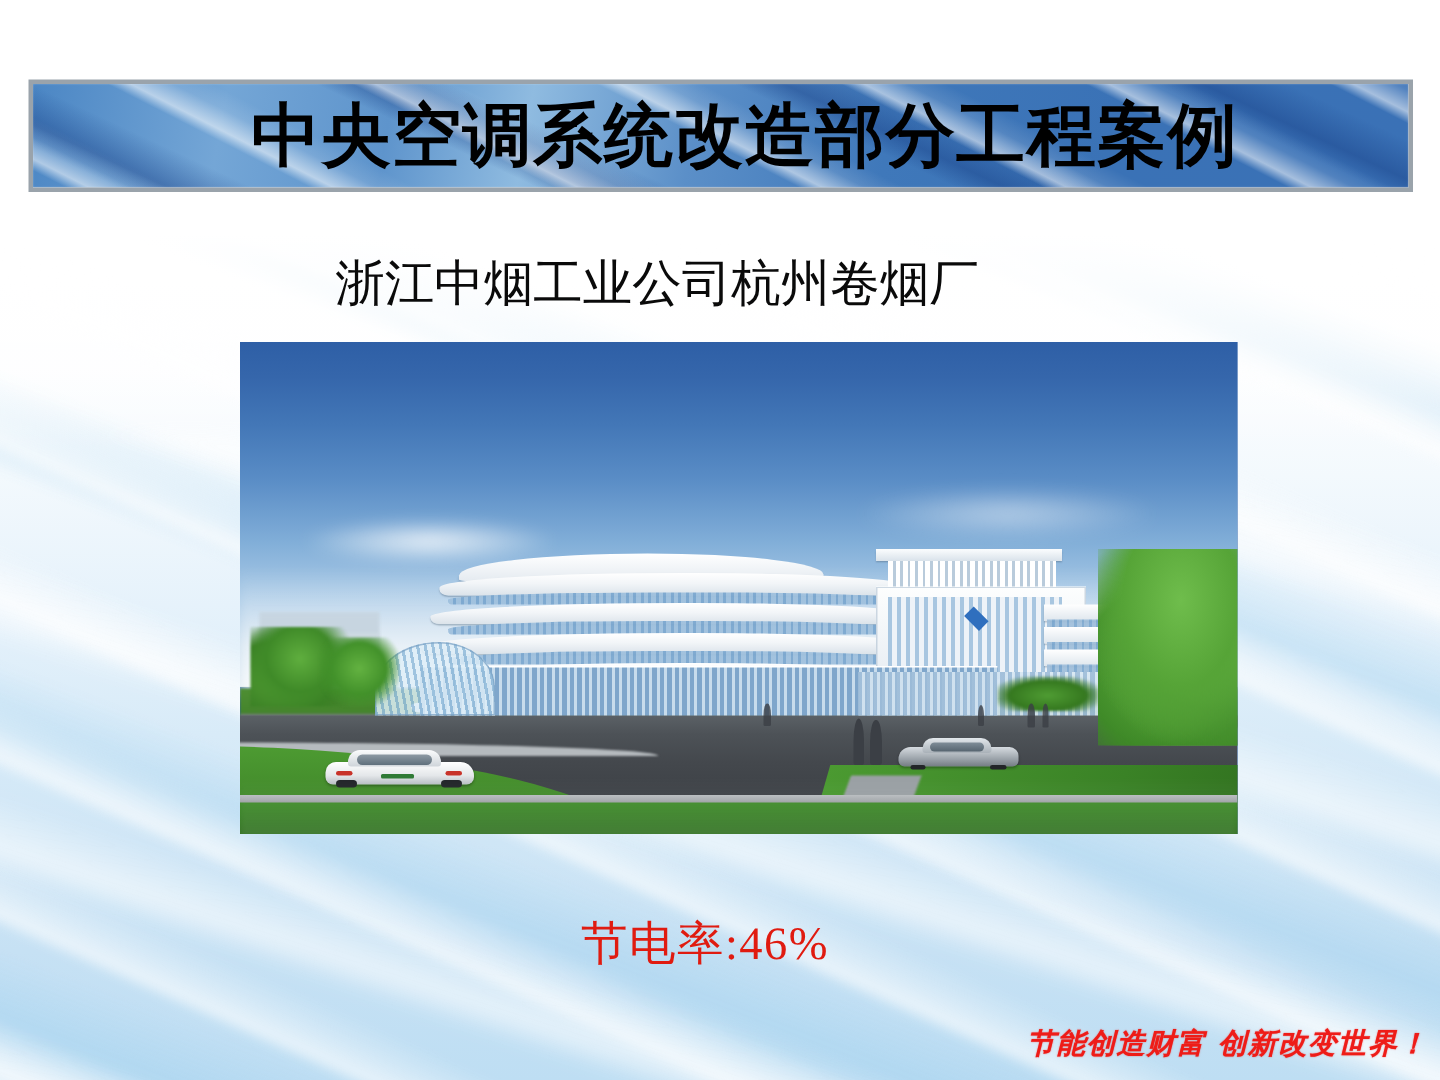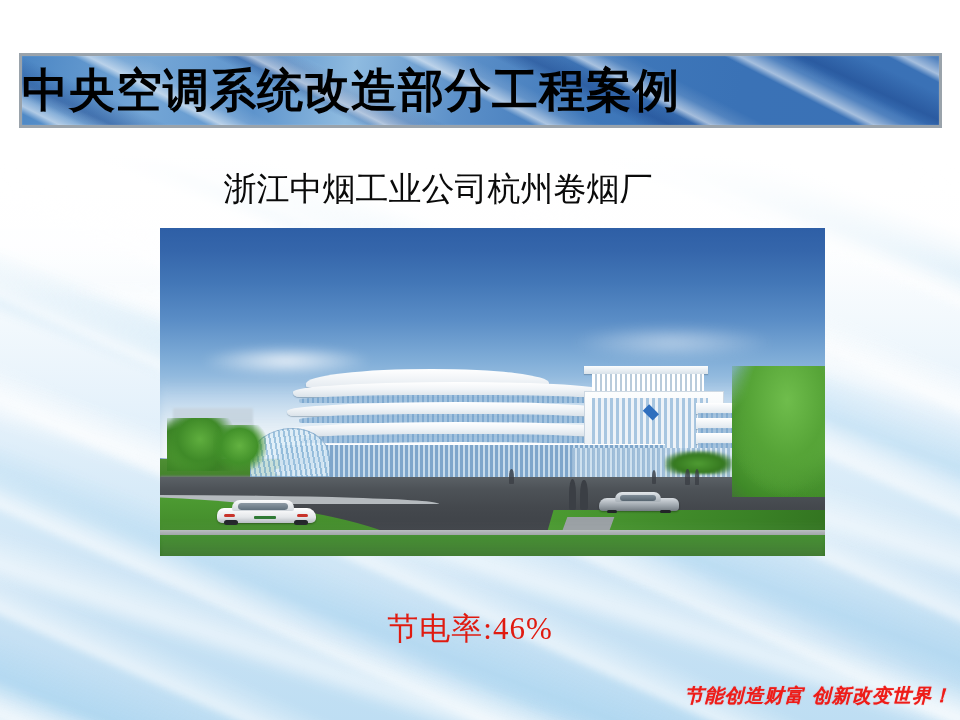--- a/index.html
+++ b/index.html
@@ -74,22 +74,23 @@
       repeating-linear-gradient(25deg,
         rgba(20,60,130,0)      0px,
         rgba(20,60,130,0)      24px,
         rgba(23,63,134,.45)    38px,
         rgba(20,60,130,0)      62px,
         rgba(20,60,130,0)     118px),
       linear-gradient(100deg,#4b86c4 0%, #74a6d6 14%, #5e94cc 26%,
                               #8fbbe0 36%, #5b8fc8 48%, #3f78ba 62%,
                               #3a72b6 78%, #3a71b6 100%);
     box-shadow:inset 0 0 1px rgba(255,255,255,.5);
-    display:flex;align-items:center;justify-content:flex-start;
+    display:flex;align-items:center;justify-content:center;
     overflow:hidden;
+    padding-left:32px;
   }
   #title-banner .banner-text{
     position:relative;z-index:2;
     font-family:"DejaVu Sans","Liberation Sans",sans-serif;
     font-weight:bold;
     font-size:46px;
     letter-spacing:1px;
     color:#000000;
     white-space:nowrap;
     line-height:1;

